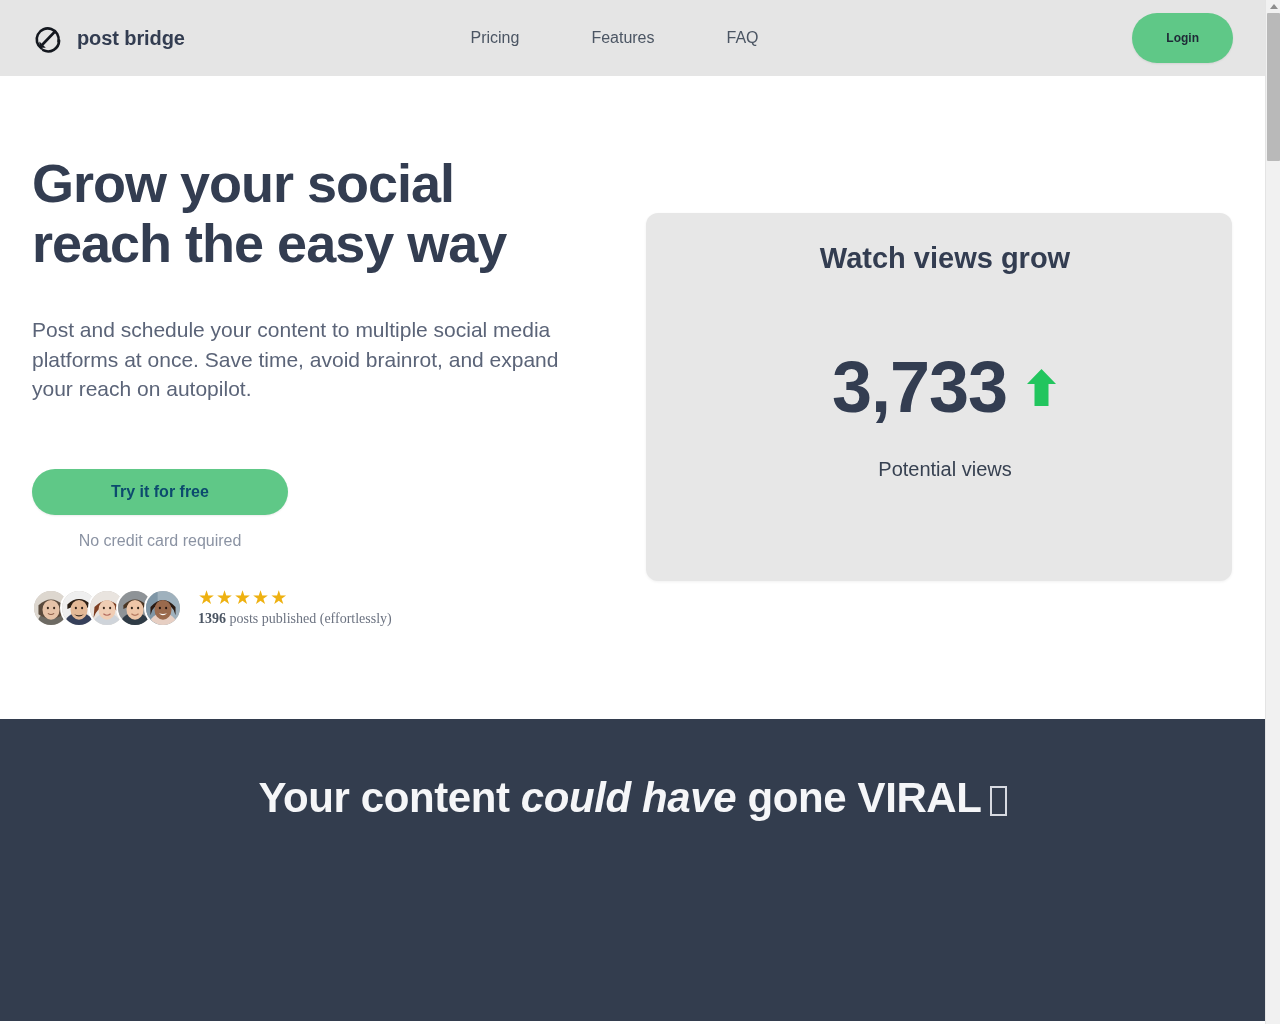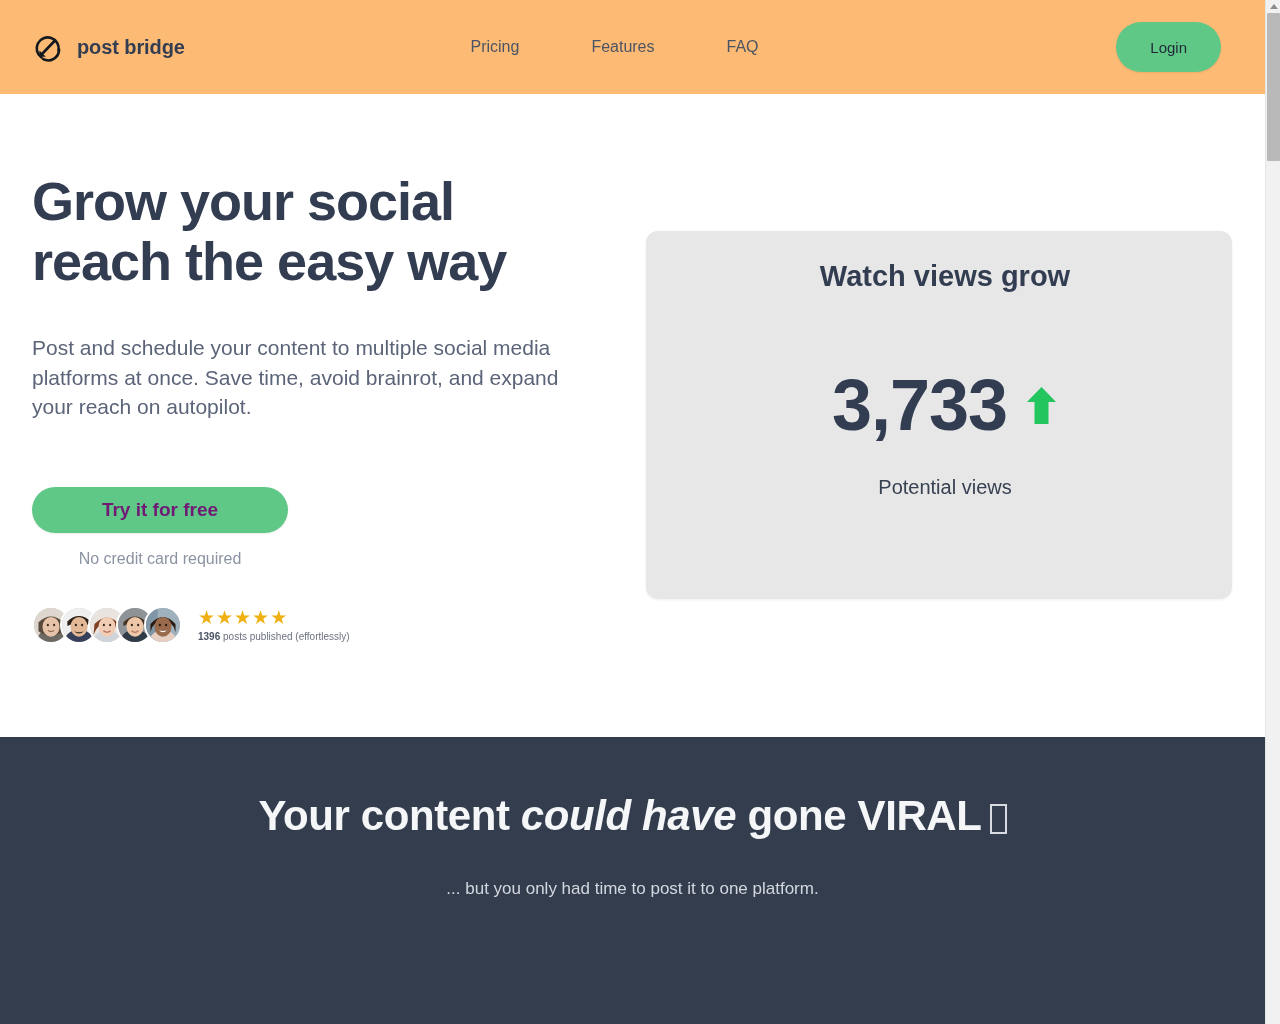--- a/index.html
+++ b/index.html
@@ -13,22 +13,22 @@
 
   
   .viewport {
     position:absolute; top:0; left:0;
     width:1265px; height:1024px;
     overflow:hidden;
   }
 
   
   .site-header {
-    height:94px;
-    background:#fdba74;
+    height:76px;
+    background:#e5e5e5;
     display:flex;
     align-items:center;
     position:relative;
     padding-left:36px;
   }
   .brand {
     display:flex; align-items:center; gap:11px;
     position:absolute; left:32px; top:50%;
     transform:translateY(-50%);
     text-decoration:none;
@@ -42,25 +42,25 @@
     position:absolute; left:0; right:0; top:50%;
     transform:translateY(-50%);
     display:flex; justify-content:center; gap:0;
   }
   .nav-link {
     font-size:16px; color:#4b5563; text-decoration:none;
     padding:0 36px; line-height:1;
   }
   .nav-link:first-child { padding-left:0; }
   .login-button {
-    position:absolute; right:44px; top:50%;
+    position:absolute; right:32px; top:50%;
     transform:translateY(-50%);
     background:#5fc887;
     color:#1f2937;
-    font-size:15px; font-weight:normal;
+    font-size:12px; font-weight:bold;
     border:none; border-radius:999px;
     padding:0 34px; height:50px;
     cursor:pointer;
     box-shadow:0 1px 2px rgba(0,0,0,.08);
     font-family:"Liberation Sans", sans-serif;
   }
 
   
   .hero {
     background:#ffffff;
@@ -77,23 +77,23 @@
   }
   .hero-sub {
     margin-top:42px;
     font-size:21px; line-height:29.5px; color:#5b6478;
     max-width:530px;
   }
   .cta-wrap { margin-top:65px; }
   .cta-button {
     display:block;
     width:256px; height:46px;
-    background:#5fc887; color:#701a75;
+    background:#5fc887; color:#0c4a6e;
     border:none; border-radius:999px;
-    font-size:19px; font-weight:bold;
+    font-size:16px; font-weight:bold;
     cursor:pointer;
     font-family:"Liberation Sans", sans-serif;
     box-shadow:0 1px 2px rgba(0,0,0,.08);
   }
   .cta-note {
     width:256px; text-align:center;
     margin-top:17px;
     font-size:16px; color:#8b93a3;
   }
 
@@ -108,21 +108,21 @@
     margin-left:-10px;
     overflow:hidden;
     flex:none;
     position:relative;
     background:#c9c3bc;
   }
   .avatar:first-child { margin-left:0; }
   .avatar svg { display:block; width:100%; height:100%; }
   .proof-text { display:flex; flex-direction:column; gap:4px; }
   .stars { color:#eeb111; font-size:19px; letter-spacing:1px; line-height:1; }
-  .proof-line { font-size:10px; color:#6b7280; }
+  .proof-line { font-size:14px; color:#6b7280;font-family:Liberation Serif, serif; }
   .proof-count { font-weight:bold; color:#4b5563; }
 
   
   .stat-card {
     position:absolute; left:646px; top:137px;
     width:586px; height:368px;
     background:#e7e7e7;
     border-radius:12px;
     box-shadow:0 1px 3px rgba(0,0,0,.06);
     padding-left:12px;
@@ -324,21 +324,20 @@
           </svg>
         </span>
       </div>
 
       <div class="stat-label">Potential views</div>
     </div>
   </section>
 
   <section class="dark-section">
     <h2 class="dark-title"><span>Your content </span><em>could have</em><span> gone VIRAL</span><span class="tofu"></span></h2>
-    <p class="dark-sub">... but you only had time to post it to one platform.</p>
   </section>
 
 </div>
 
 <div class="scrollbar">
   <div class="sb-arrow-up">
       <div></div>
     </div>
   <div class="sb-thumb"></div>
 </div>

